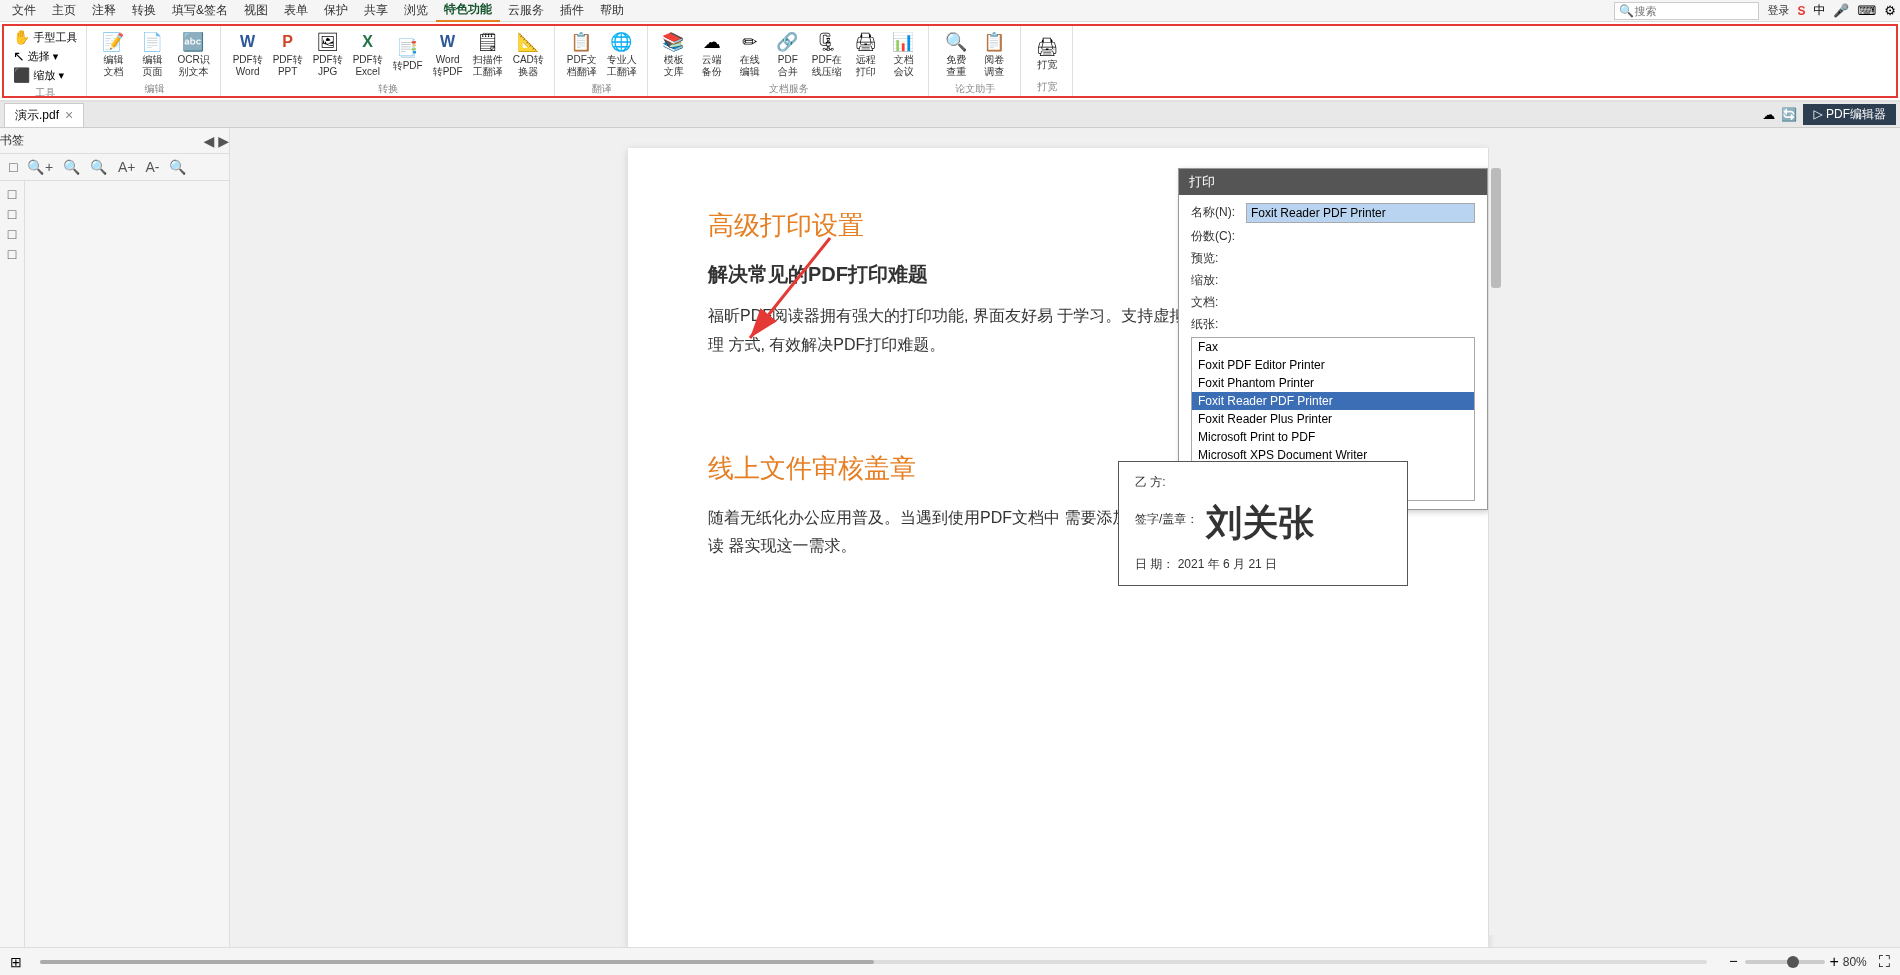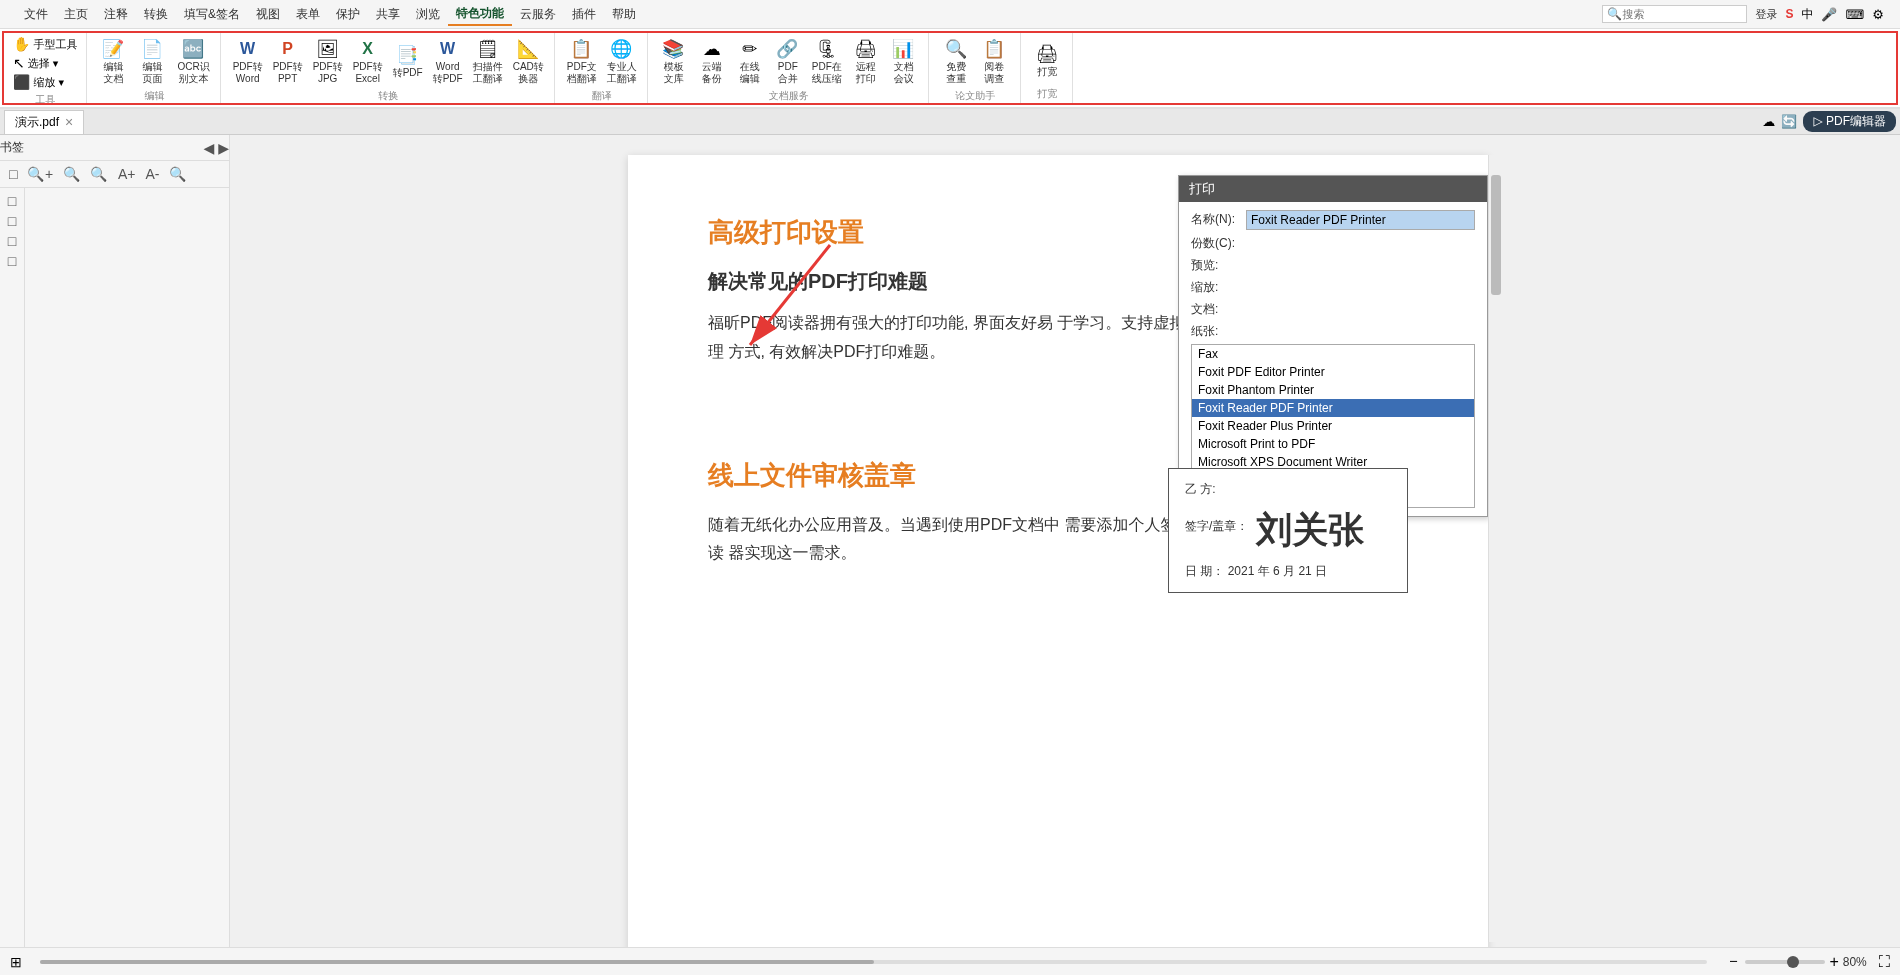--- a/index.html
+++ b/index.html
@@ -1,39 +1,39 @@
 <!DOCTYPE html>
 <html><head>
   <meta charset="utf-8">
   <style>
     * { margin: 0; padding: 0; box-sizing: border-box; }
     body { font-family: 'Microsoft YaHei', SimHei, sans-serif; background: #f0f0f0; width: 1900px; height: 975px; overflow: hidden; font-size: 12px; }
 
     
-    .menu-bar { background: #f5f5f5; border-bottom: 1px solid #ddd; display: flex; align-items: center; height: 29px; padding: 0 16px; }
+    .menu-bar { background: #f5f5f5; border-bottom: 1px solid #ddd; display: flex; align-items: center; height: 22px; padding: 0 4px; }
     .menu-item { padding: 2px 8px; font-size: 12px; cursor: pointer; color: #333; }
 
     
     .ribbon { background: #fff; border-bottom: 2px solid #e0e0e0; position: relative; }
     .ribbon-outline { border: 2px solid #e53935; position: absolute; top: 2px; left: 2px; right: 2px; bottom: 2px; pointer-events: none; z-index: 10; }
     .ribbon-content { display: flex; align-items: flex-start; padding: 4px 4px 4px 4px; gap: 2px; height: 78px; }
     .ribbon-group { display: flex; flex-direction: column; align-items: center; border-right: 1px solid #e0e0e0; padding: 2px 6px; height: 70px; min-width: 40px; }
     .ribbon-group-label { font-size: 10px; color: #888; margin-top: auto; text-align: center; padding-top: 2px; }
     .ribbon-btn { display: flex; flex-direction: column; align-items: center; cursor: pointer; padding: 2px 4px; border-radius: 2px; min-width: 36px; }
     .ribbon-btn .icon { width: 24px; height: 24px; display: flex; align-items: center; justify-content: center; font-size: 18px; }
     .ribbon-btn .btn-label { font-size: 10px; color: #333; text-align: center; line-height: 1.2; white-space: pre-line; }
     .group-left { display: flex; flex-direction: column; gap: 2px; }
     .small-btn { display: flex; align-items: center; cursor: pointer; padding: 1px 3px; border-radius: 2px; font-size: 11px; white-space: nowrap; }
     .small-btn .s-icon { font-size: 14px; margin-right: 3px; }
 
     
     .tab-bar { background: #e8e8e8; border-bottom: 1px solid #ccc; display: flex; align-items: center; height: 26px; padding: 0 4px; }
     .doc-tab { background: #ffffff; border: 1px solid #ccc; border-bottom: none; padding: 3px 10px; font-size: 12px; display: flex; align-items: center; gap: 6px; cursor: pointer; }
     .doc-tab .close-btn { font-size: 14px; color: #888; cursor: pointer; }
-    .pdf-editor-btn { margin-left: auto; background: #2c3e50; color: #fff; padding: 2px 10px; font-size: 12px; display: flex; align-items: center; gap: 4px; border-radius: 9px; }
+    .pdf-editor-btn { margin-left: auto; background: #2c3e50; color: #fff; padding: 2px 10px; font-size: 12px; display: flex; align-items: center; gap: 4px; }
 
     
     .main-layout { display: flex; height: calc(975px - 22px - 100px - 26px); background: #f0f0f0; }
 
     
     .sidebar { width: 230px; background: #f5f5f5; border-right: 1px solid #ddd; display: flex; flex-direction: column; }
     .sidebar-header { display: flex; align-items: center; justify-content: space-between; padding: 4px 0; border-bottom: 1px solid #ddd; }
     .sidebar-title { font-size: 12px; color: #333; }
     .sidebar-icons { display: flex; gap: 4px; }
     .sidebar-icon { font-size: 14px; cursor: pointer; color: #555; }
@@ -41,37 +41,37 @@
     .sidebar-tool-btn { font-size: 14px; cursor: pointer; color: #555; padding: 1px 3px; }
     .sidebar-content { flex: 1; display: flex; }
     .sidebar-left-icons { display: flex; flex-direction: column; gap: 2px; padding: 4px 3px; border-right: 1px solid #ddd; }
     .side-icon { width: 18px; height: 18px; font-size: 14px; cursor: pointer; color: #555; display: flex; align-items: center; justify-content: center; }
 
     
     .pdf-area { flex: 1; overflow: hidden; position: relative; display: flex; justify-content: center; padding: 20px; }
     .pdf-page { background: #fff; width: 860px; padding: 60px 80px; box-shadow: 0 2px 8px rgba(0,0,0,0.15); position: relative; min-height: 800px; }
 
     
-    .section-title { font-size: 26px; font-weight: bold; color: #e67e22; margin-bottom: 18px; }
+    .section-title { font-size: 26px; font-weight: normal; color: #e67e22; margin-bottom: 18px; }
     .section-subtitle { font-size: 20px; font-weight: bold; color: #333; margin-bottom: 14px; }
     .section-body { font-size: 16px; color: #333; line-height: 1.8; margin-bottom: 30px; }
 
     
     .print-dialog { position: absolute; right: 60px; top: 30px; width: 310px; border: 1px solid #999; box-shadow: 2px 2px 6px rgba(0,0,0,0.2); background: #fff; }
     .print-dialog-title { background: #555; color: #fff; padding: 4px 10px; font-size: 13px; }
     .print-dialog-body { padding: 8px 12px; }
     .print-row { display: flex; align-items: flex-start; margin-bottom: 4px; font-size: 12px; }
     .print-label { width: 55px; color: #333; flex-shrink: 0; padding-top: 1px; }
     .print-input { width: 100%; background: #b8d4f0; padding: 2px 4px; border: 1px solid #aaa; font-size: 12px; }
     .print-list { list-style: none; border: 1px solid #aaa; font-size: 12px; }
     .print-list li { padding: 2px 6px; cursor: pointer; }
     .print-list li.blue-selected { background: #3b6eb4; color: #fff; }
 
     
-    .signature-box { position: absolute; right: 60px; top: 60px; width: 240px; border: 1px solid #555; padding: 12px 16px; background: #fff; }
+    .signature-box { position: absolute; right: 60px; top: 60px; width: 290px; border: 1px solid #555; padding: 12px 16px; background: #fff; }
     .sig-label { font-size: 12px; color: #333; margin-bottom: 8px; }
     .sig-name { font-size: 36px; font-weight: bold; color: #333; font-family: 'STKaiti', 'KaiTi', serif; }
     .sig-date { font-size: 12px; color: #333; margin-top: 8px; }
 
     
     .right-scrollbar { width: 14px; background: #f0f0f0; border-left: 1px solid #ddd; position: relative; }
     .scrollbar-thumb { width: 10px; height: 120px; background: #bbb; border-radius: 3px; position: absolute; top: 20px; left: 2px; }
 
     
     .bottom-bar { position: fixed; bottom: 0; left: 0; right: 0; height: 28px; background: #f5f5f5; border-top: 1px solid #ddd; display: flex; align-items: center; padding: 0 10px; gap: 8px; }

